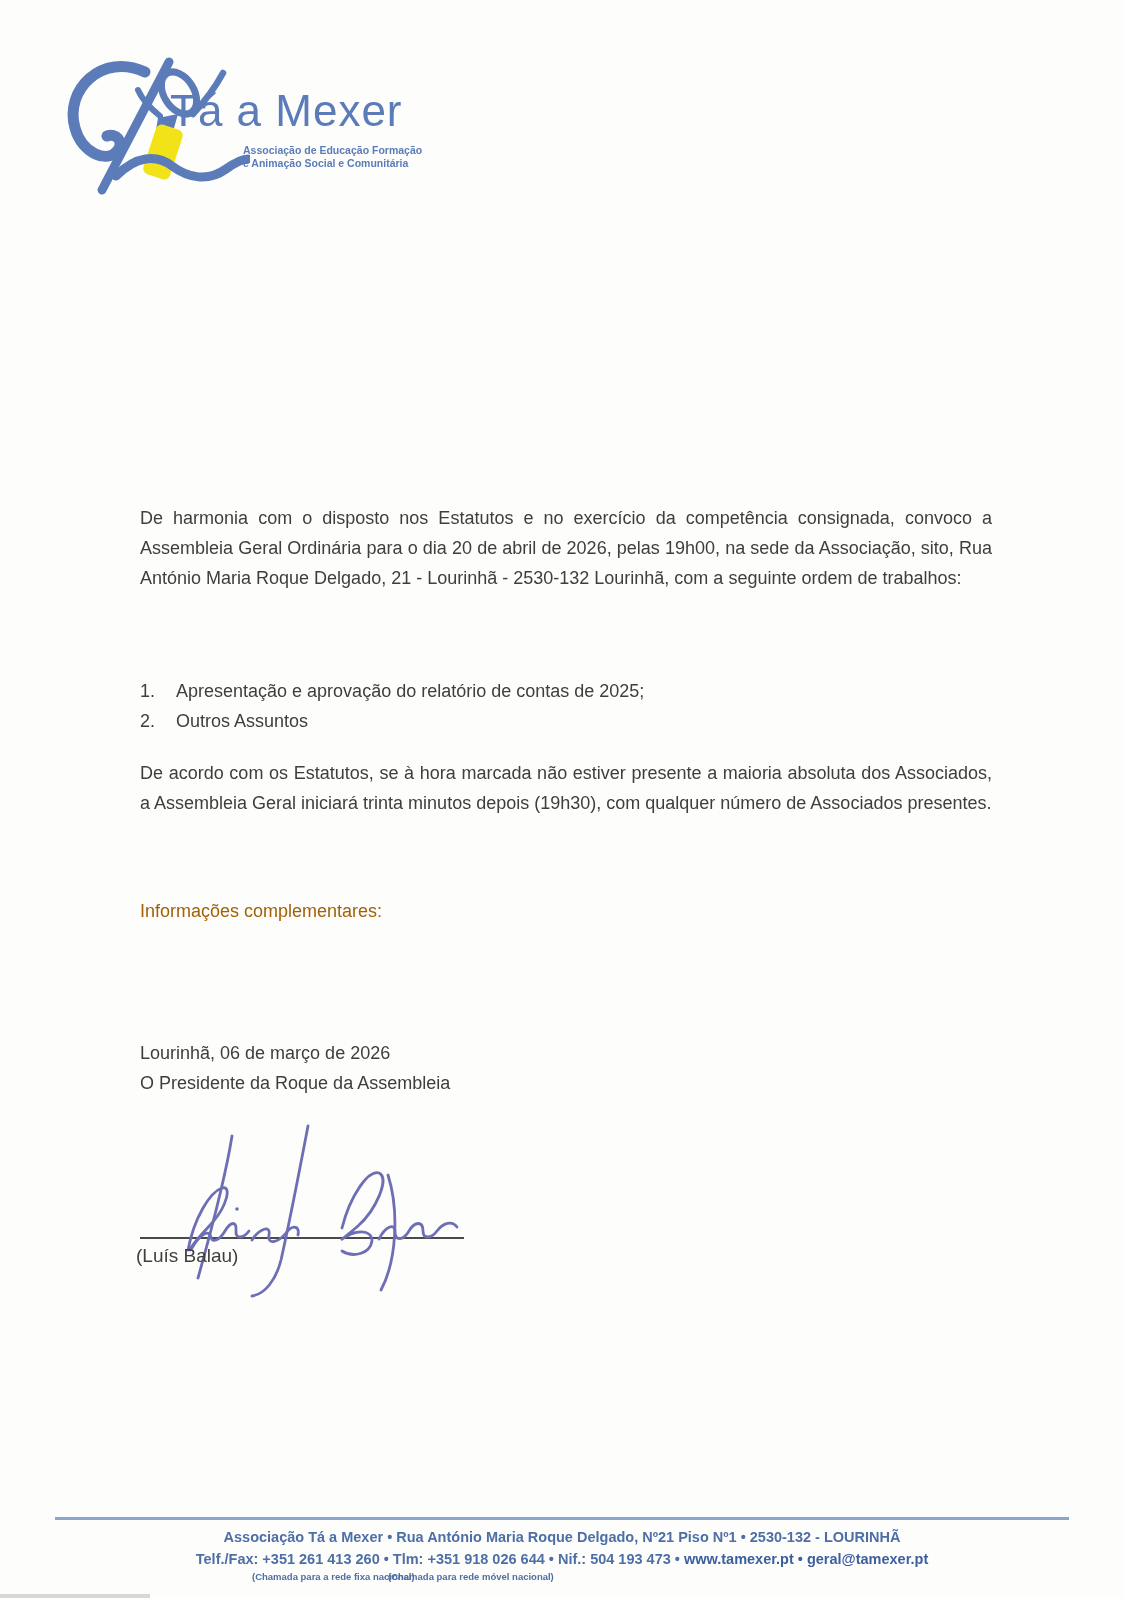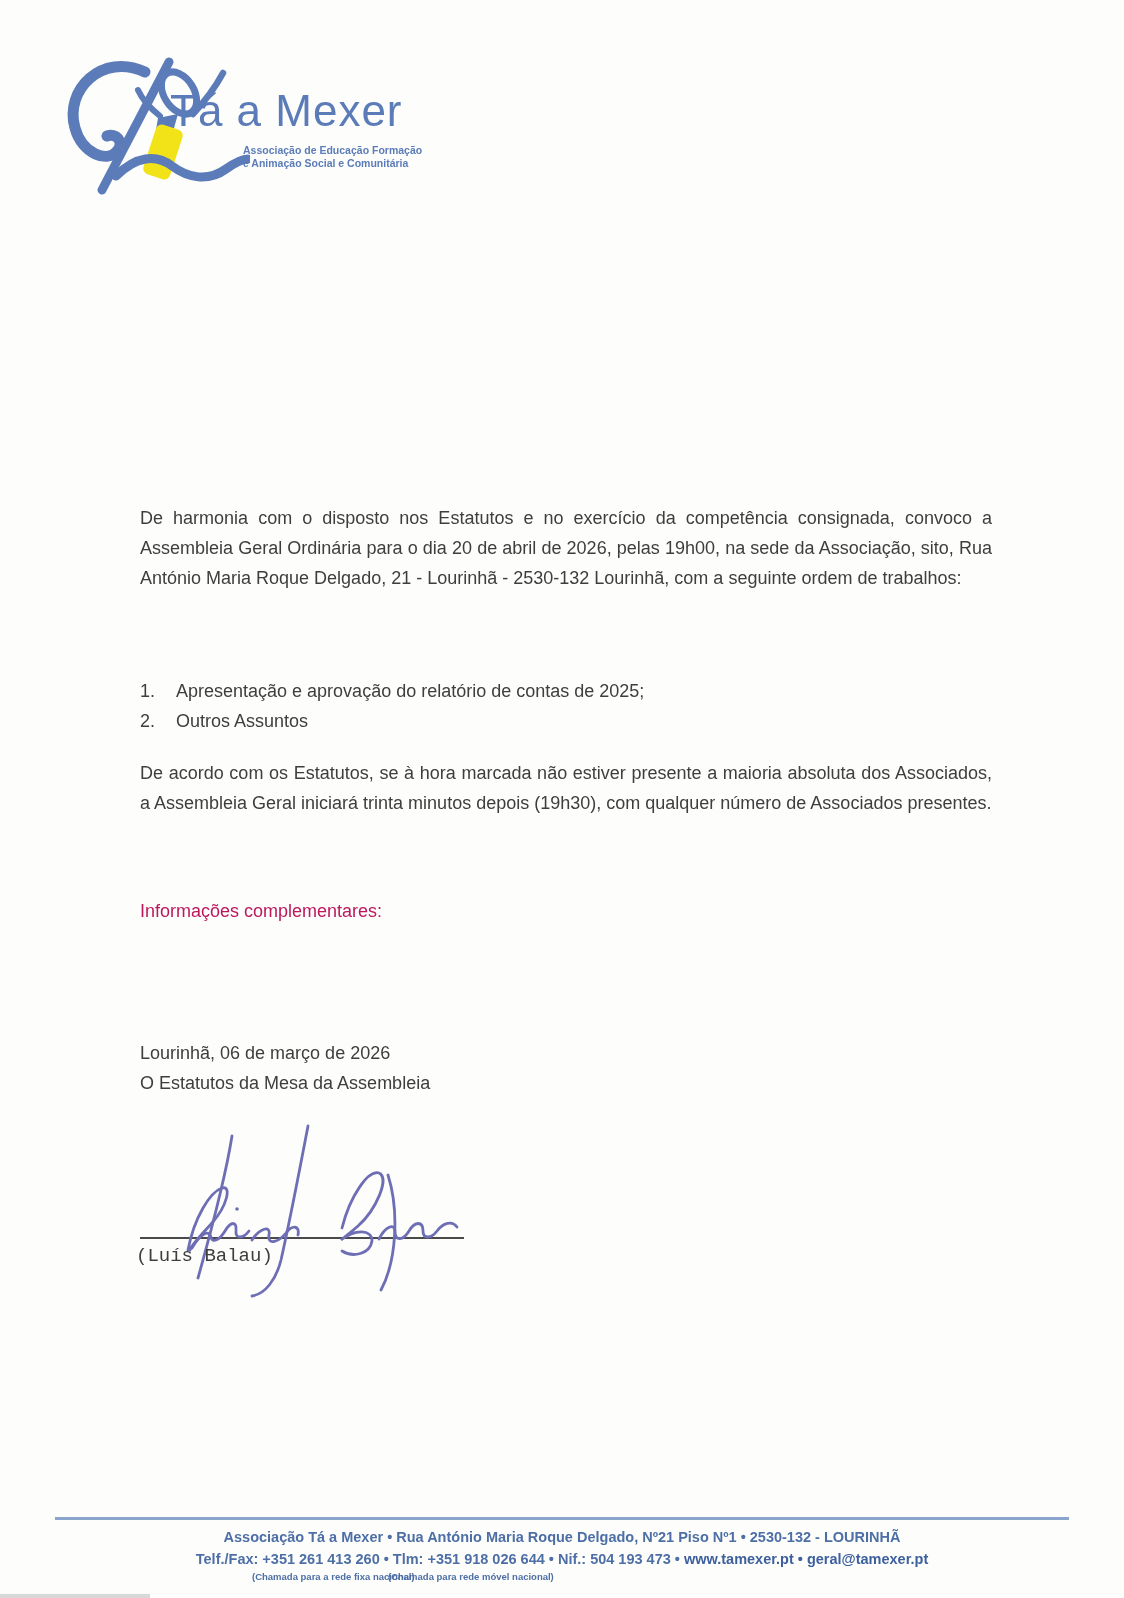--- a/index.html
+++ b/index.html
@@ -33,29 +33,29 @@
   .body-text{
     position:absolute;left:140px;width:852px;
     font-size:18px;line-height:30px;color:#3e3e3e;
     text-align:justify;
   }
   .p1{top:503px;}
   .agenda{position:absolute;left:140px;top:676px;width:852px;font-size:18px;line-height:30px;}
   .agenda-row{display:flex;}
   .agenda-num{width:36px;flex:0 0 36px;}
   .p2{top:758px;}
-  .info-h{position:absolute;left:140px;top:901px;font-size:18px;color:#be185d;}
+  .info-h{position:absolute;left:140px;top:901px;font-size:18px;color:#a16207;}
   .info-p{top:931px;}
   .u-link{text-decoration:underline;text-underline-offset:3px;}
   .date-line{position:absolute;left:140px;top:1043px;font-size:18px;}
   .president-line{position:absolute;left:140px;top:1073px;font-size:18px;}
   
   .sig-svg{position:absolute;left:148px;top:1108px;width:336px;height:190px;}
   .sig-line{position:absolute;left:140px;top:1221px;width:324px;height:16px;border-bottom:2px solid #4a4a4a;}
-  .sig-name{position:absolute;left:136px;top:1245px;font-size:19px;color:#3e3e3e;font-family:Liberation Mono, monospace;}
+  .sig-name{position:absolute;left:136px;top:1245px;font-size:19px;color:#3e3e3e;}
   
   .footer-rule{position:absolute;left:55px;top:1517px;width:1014px;height:3px;background:#8aa6cf;}
   .footer-line1{
     position:absolute;left:0;top:1529px;width:1124px;
     text-align:center;font-size:14.5px;font-weight:bold;color:#4d6fa6;
   }
   .footer-line2{
     position:absolute;left:0;top:1551px;width:1124px;
     text-align:center;font-size:14.5px;font-weight:bold;color:#4d6fa6;
   }
@@ -108,21 +108,21 @@
       <span class="agenda-num">2.</span>
       <span>Outros Assuntos</span>
     </div>
   </div>
 
   <div class="body-text p2">De acordo com os Estatutos, se à hora marcada não estiver presente a maioria absoluta dos Associados, a Assembleia Geral iniciará trinta minutos depois (19h30), com qualquer número de Associados presentes.</div>
 
   <div class="info-h">Informações complementares:</div>
 
   <div class="date-line">Lourinhã, 06 de março de 2026</div>
-  <div class="president-line">O Estatutos da Mesa da Assembleia</div>
+  <div class="president-line">O Presidente da Roque da Assembleia</div>
 
   <div class="sig-line"></div>
   <svg class="sig-svg" viewBox="0 0 336 190" fill="none" xmlns="http://www.w3.org/2000/svg">
     <g stroke="#6e6eb5" stroke-width="2.8" stroke-linecap="round" fill="none">
 
       <path d="M 84 28 C 78 66 64 120 50 170"></path>
 
       <path d="M 40 142 C 46 110 62 84 74 80 C 84 77 79 98 64 115 C 54 126 44 136 42 142"></path>
 
       <path d="M 44 140 C 52 126 61 121 63 129 C 64 135 71 133 77 123 C 83 113 89 113 88 123 C 87 131 95 131 101 123"></path>

